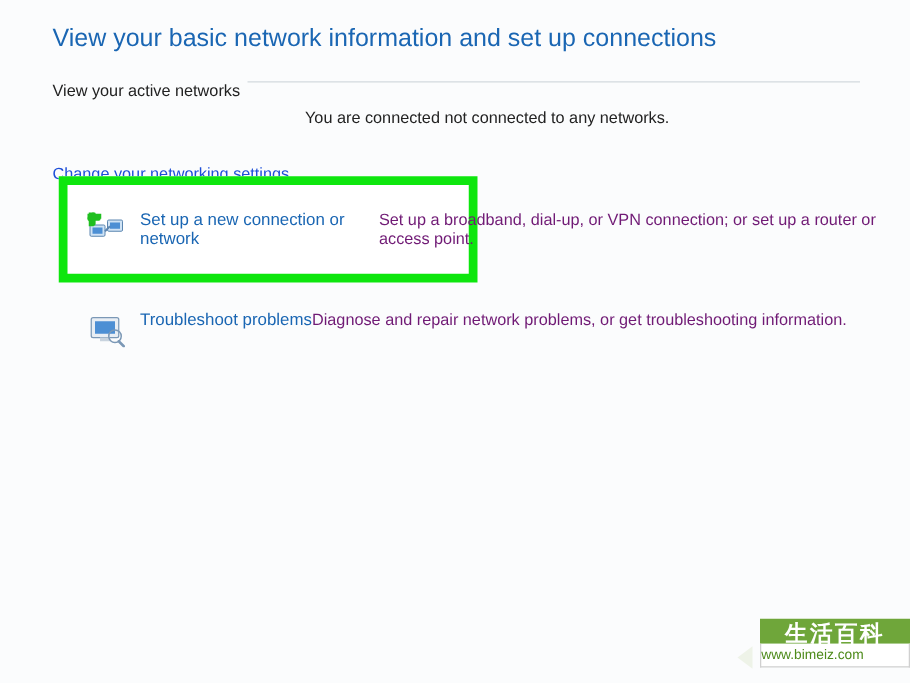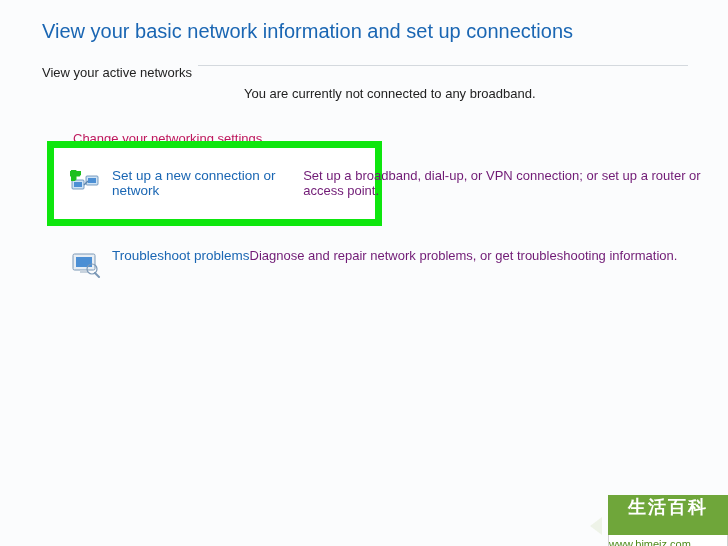--- a/index.html
+++ b/index.html
@@ -42,23 +42,22 @@
     margin-right: 40px;
   }
   .no-networks {
     font-size: 13px;
     color: #222;
     padding-left: 202px;
     margin-bottom: 30px;
   }
   .change-settings {
     font-size: 13px;
-    color: #be185d;
+    color: #1d4ed8;
     margin-bottom: 10px;
-    margin-left: 31px;
   }
   .highlight-box {
     position: absolute;
     left: 47px;
     top: 141px;
     width: 335px;
     height: 85px;
     border: 7px solid #0ee60e;
     background: #fff;
     box-sizing: border-box;
@@ -101,21 +100,21 @@
     bottom: 5px;
     width: 120px;
     height: 46px;
   }
   .wm-top {
     background: #6fa63a;
     color: #fff;
     font-size: 18px;
     font-weight: bold;
     text-align: center;
-    height: 40px;
+    height: 20px;
     line-height: 24px;
     letter-spacing: 2px;
   }
   .wm-bot {
     background: #fff;
     color: #4d8a1a;
     font-size: 11px;
     text-align: left;
     height: 18px;
     line-height: 18px;
@@ -135,21 +134,21 @@
 <body>
 
 <div class="page">
 
   <div class="page-title">View your basic network information and set up connections</div>
 
   <div class="section-header-row">
     <span class="section-header">View your active networks</span>
     <div class="hr"></div>
   </div>
-  <div class="no-networks">You are currently not connected to any broadband.</div>
+  <div class="no-networks">You are connected not connected to any networks.</div>
 
   <div class="change-settings">Change your networking settings</div>
 
   <div class="highlight-box"></div>
 
   <div class="option-block first">
     <span class="option-icon">
       <svg width="32" height="28" viewBox="0 0 32 28">
         <rect x="2" y="10" width="12" height="9" rx="1" fill="#cfe3f5" stroke="#5c86b0" stroke-width="0.8"></rect>
         <rect x="4" y="12" width="8" height="5" fill="#4c8fd4"></rect>

